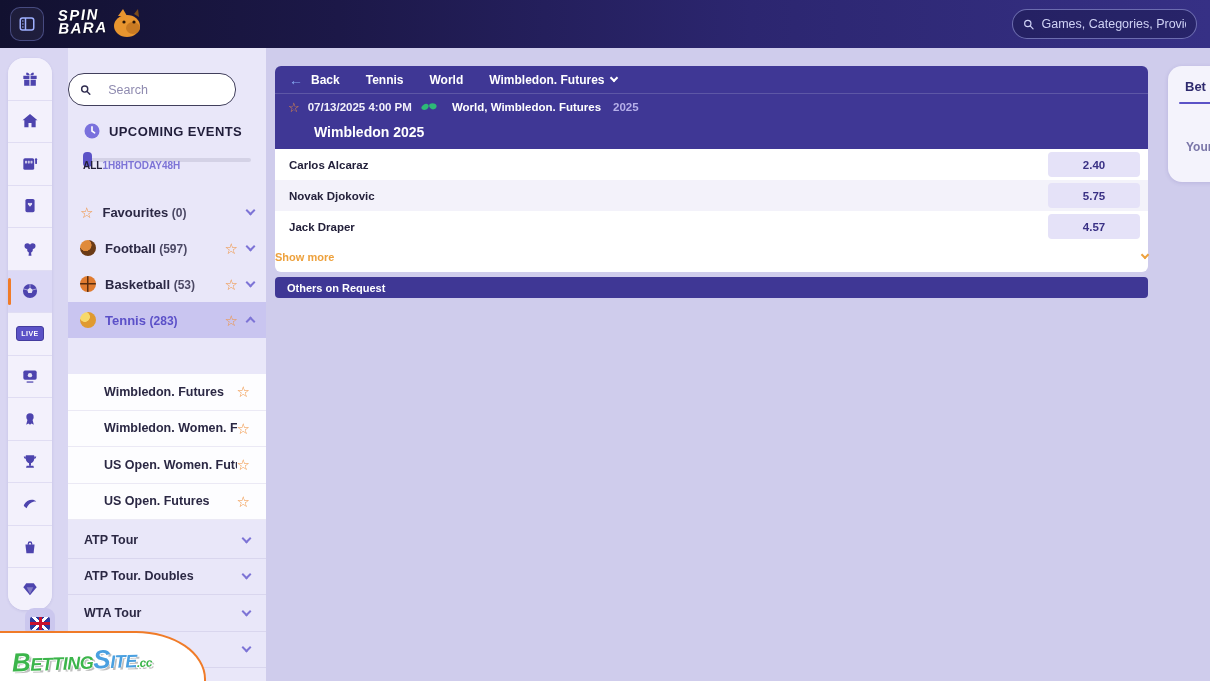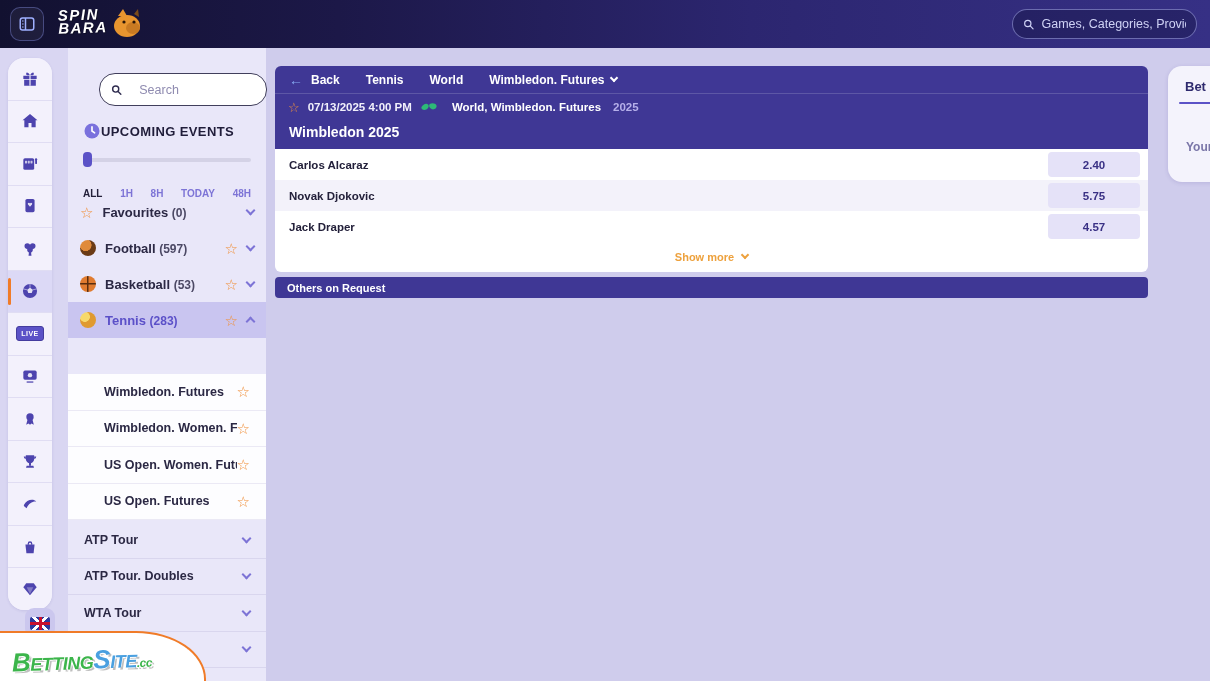--- a/index.html
+++ b/index.html
@@ -35,29 +35,29 @@
     background:#cbc7ee; display:flex; align-items:center; justify-content:center; cursor:pointer; }
   .uk-flag { width:20px; height:13px; border-radius:2px; background:
     linear-gradient(#c8102e 0 0) center/100% 3px no-repeat,
     linear-gradient(90deg,#c8102e 0 0) center/3px 100% no-repeat,
     linear-gradient(45deg,transparent 44%,#fff 44% 56%,transparent 56%),
     linear-gradient(-45deg,transparent 44%,#fff 44% 56%,transparent 56%),
     #2b3a9e; }
 
   
   .sidebar { position:absolute; left:68px; top:48px; width:198px; height:633px; background:#e9e7f9; }
-  .sb-search { position:absolute; left:31px; top:25px; width:168px; height:33px; border-radius:16px;
+  .sb-search { position:absolute; left:0; top:25px; width:168px; height:33px; border-radius:16px;
     background:#fff; border:1.5px solid #413f5c; display:flex; align-items:center; padding:0 11px; gap:17px; }
   .sb-search input { border:none; outline:none; background:transparent; font-size:12.5px; width:100%; color:#2b2844; font-family:inherit; }
   .sb-search input::placeholder { color:#9document08fb2; color:#8f8bb0; }
-  .upcoming { position:absolute; left:15px; top:74px; display:flex; align-items:center; }
+  .upcoming { position:absolute; left:15px; top:74px; display:flex; align-items:center; gap:8px; }
   .upcoming .title { font-size:13px; font-weight:800; color:#201d3a; letter-spacing:.4px; }
   .slider-track { position:absolute; left:15px; top:110px; width:168px; height:4px; border-radius:2px; background:#d4d2e6; }
   .slider-thumb { position:absolute; left:0; top:-6px; width:9px; height:15px; border-radius:4px; background:#5b52c7; cursor:pointer; }
-  .filters { position:absolute; left:15px; top:140px; width:168px; display:flex; justify-content:space-between; }
+  .filters { position:absolute; left:15px; top:112px; width:168px; display:flex; justify-content:flex-start; }
   .filters span { font-size:10px; font-weight:800; color:#7d74d6; cursor:pointer; }
   .filters span.active { color:#23203a; }
 
   .sb-row { position:absolute; left:0; width:198px; height:36px; display:flex; align-items:center; padding:0 12px; gap:9px; cursor:pointer; }
   .sb-row .lbl { font-size:13px; font-weight:800; color:#2b2844; flex:1; white-space:nowrap; overflow:hidden; }
   .sb-row .cnt { font-weight:700; color:#4c4965; font-size:12px; }
   .sb-row.active { background:#c9c5f0; }
   .sb-row.active .lbl, .sb-row.active .cnt { color:#5b50c8; }
   .star { color:#f0913d; font-size:15px; line-height:1; }
   .chev { width:7px; height:7px; border-right:2px solid #7d74d6; border-bottom:2px solid #7d74d6; transform:rotate(45deg); margin-top:-3px; flex:none; }
@@ -81,28 +81,28 @@
   .bc-row { height:28px; display:flex; align-items:center; padding:0 14px; gap:26px; border-bottom:1px solid rgba(255,255,255,.16); }
   .bc-back { display:flex; align-items:center; gap:8px; cursor:pointer; }
   .bc-back .arr { color:#86a9f2; font-size:14px; font-weight:700; }
   .bc-item { font-size:12px; font-weight:800; cursor:pointer; }
   .bc-last { display:flex; align-items:center; gap:7px; cursor:pointer; }
   .chev-w { width:6px; height:6px; border-right:2.5px solid #fff; border-bottom:2.5px solid #fff; transform:rotate(45deg); margin-top:-3px; }
   .info-row { height:26px; display:flex; align-items:center; padding:0 13px; gap:8px; }
   .info-row .dt { font-size:11.5px; font-weight:700; color:#f1f0fb; }
   .info-row .cat { font-size:11.5px; font-weight:800; margin-left:6px; }
   .info-row .yr { font-size:11.5px; font-weight:700; color:#b6b0ea; margin-left:4px; }
-  .m-title { font-size:14px; font-weight:700; padding:4px 14px 9px; }
+  .m-title { font-size:14px; font-weight:700; padding:4px 14px 9px;margin-left:25px; }
   .outcome { height:31px; display:flex; align-items:center; padding:0 8px 0 14px; }
   .outcome:nth-child(odd) { background:#ffffff; }
   .outcome:nth-child(even) { background:#f3f2fa; }
   .outcome .nm { flex:1; font-size:11.5px; font-weight:800; color:#23203a; }
   .odds-chip { width:92px; height:25px; border-radius:4px; background:#e5e2f8; display:flex; align-items:center; justify-content:center;
     font-size:11.5px; font-weight:800; color:#3a3185; cursor:pointer; }
-  .show-more-row { height:30px; background:#fff; border-radius:0 0 6px 6px; display:flex; align-items:center; justify-content:center; gap:8px; cursor:pointer; }
+  .show-more-row { height:30px; background:#fff; border-radius:0 0 6px 6px; display:flex; align-items:center; justify-content:space-between; gap:8px; cursor:pointer; }
   .show-more-row span { font-size:11px; font-weight:800; color:#eda13d; }
   .chev-o { width:6px; height:6px; border-right:2.5px solid #eda13d; border-bottom:2.5px solid #eda13d; transform:rotate(45deg); margin-top:-4px; }
   .others-bar { margin-top:5px; height:21px; background:#3f3795; border-radius:4px; display:flex; align-items:center; padding:0 12px; cursor:pointer; }
   .others-bar span { color:#fff; font-size:11px; font-weight:800; }
 
   
   .betslip { position:absolute; left:1168px; top:66px; width:220px; height:116px; background:#f4f3fc;
     border-radius:14px; box-shadow:0 1px 4px rgba(60,50,140,.15); }
   .bs-title { font-size:13px; font-weight:800; color:#2e2a6e; padding:13px 0 8px 17px; cursor:pointer; }
   .bs-underline { height:2px; background:#5b52c7; margin:0 0 0 11px; border-radius:1px; }

